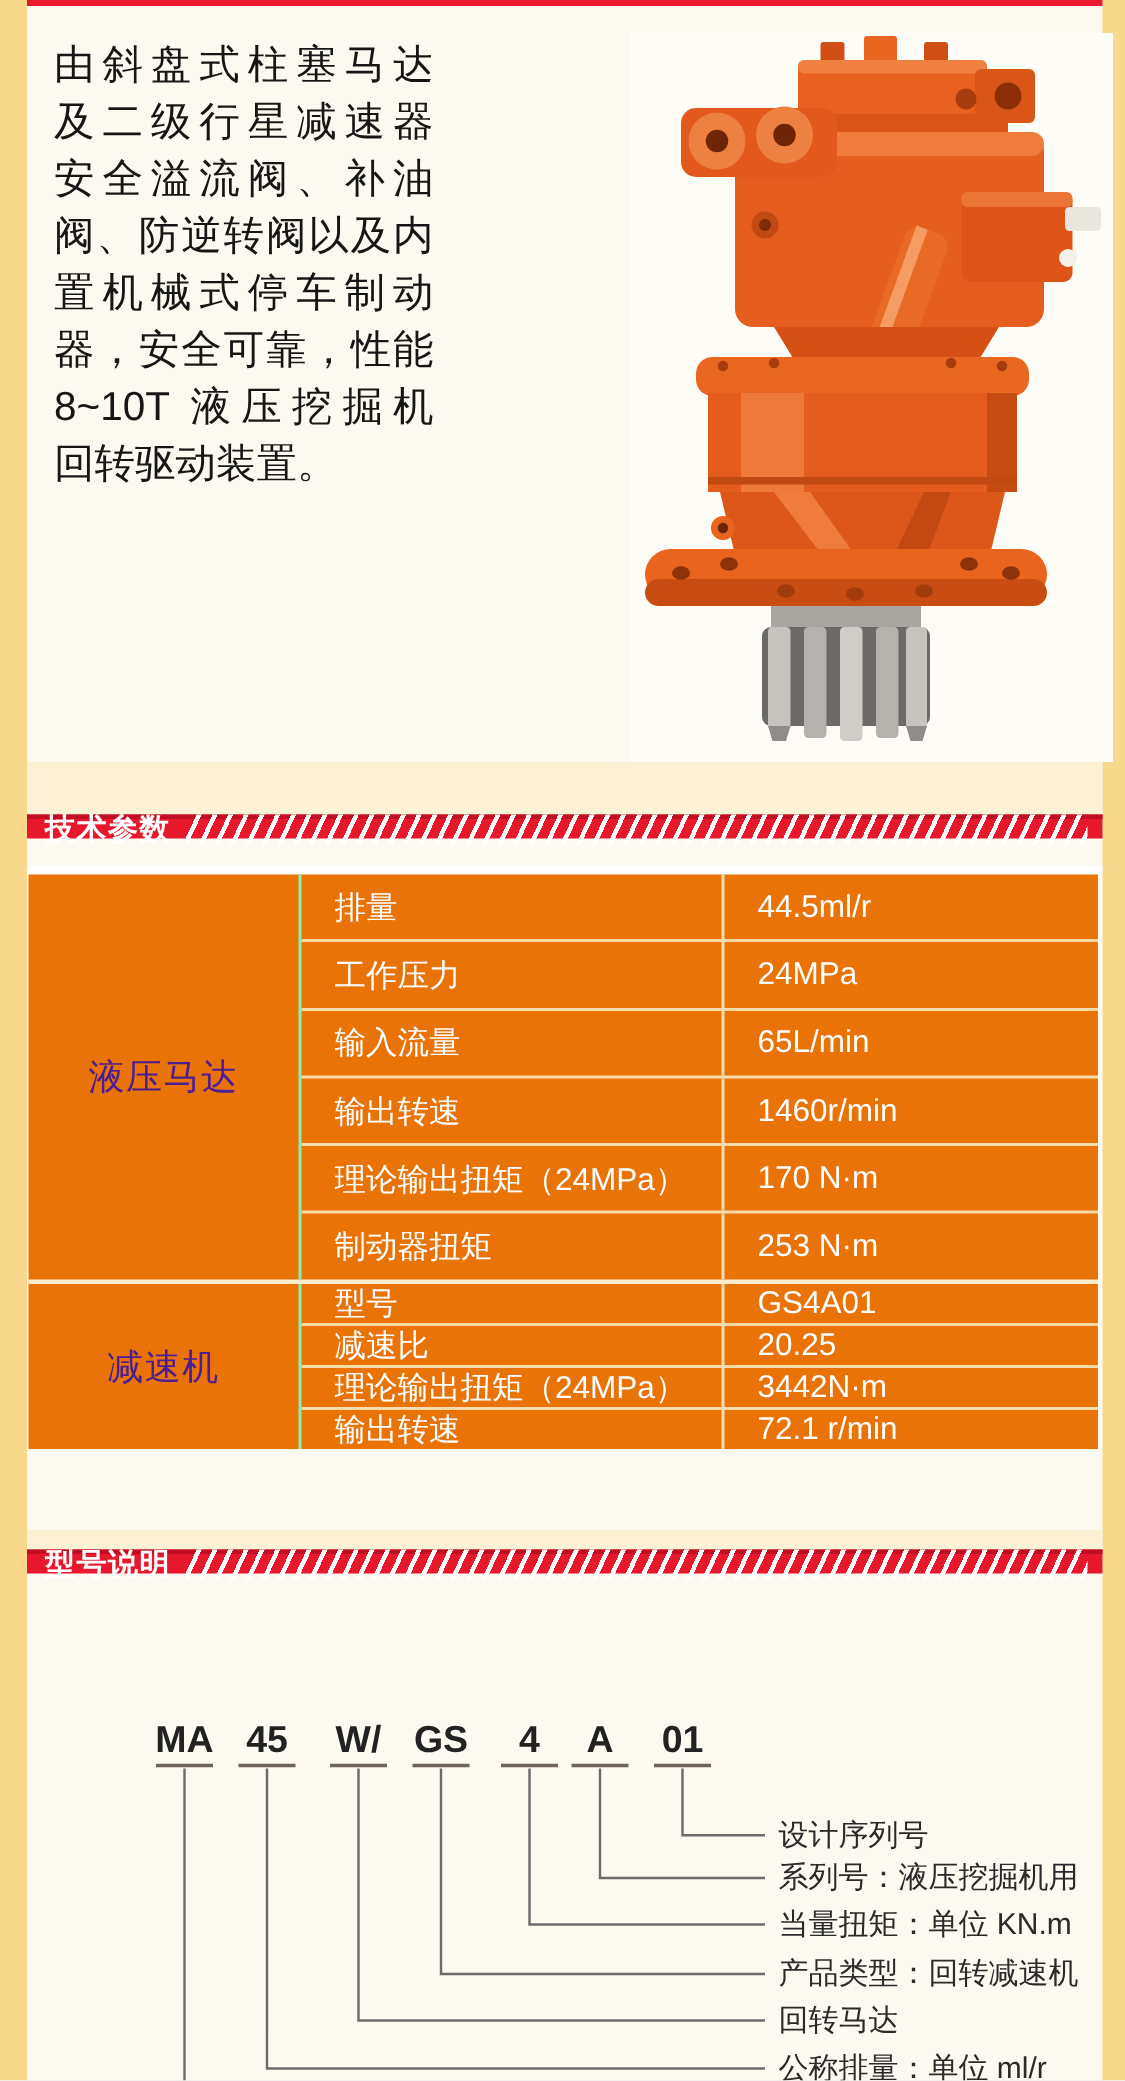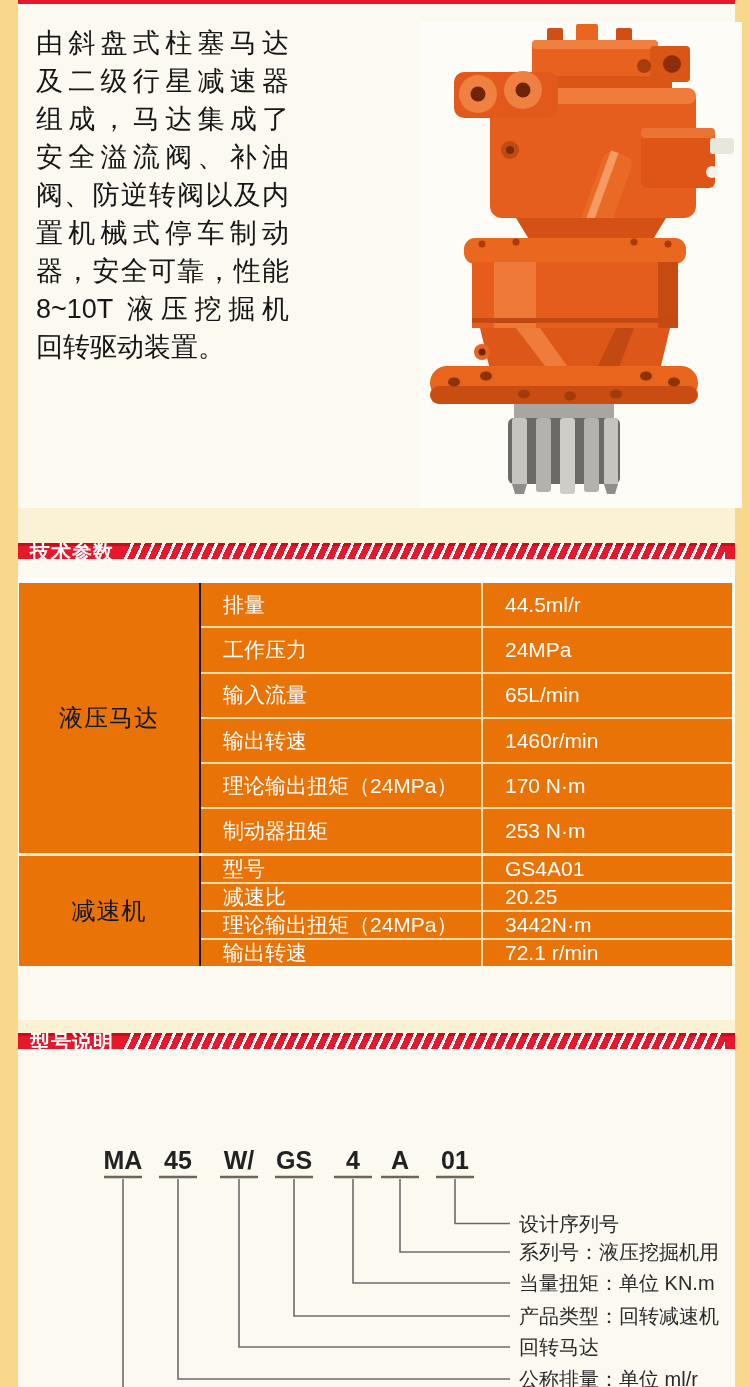--- a/index.html
+++ b/index.html
@@ -27,22 +27,22 @@
   .secbar .sl{flex:1;height:20px;margin-right:10px;
       background:repeating-linear-gradient(115deg,rgba(255,255,255,0) 0,rgba(255,255,255,0) 6.5px,#ffffff 6.5px,#ffffff 9.5px);}
   #bar1{top:543px;}
   #bar2{top:1033px;}
   .whitegap{position:absolute;left:18px;top:577px;width:717px;height:6px;background:#ffffff;}
 
   
   .spec{position:absolute;left:19px;top:583px;width:713px;background:#e97307;}
   .group{display:flex;}
   .group+.group{border-top:3px solid #fbeccb;}
-  .gl{width:180px;display:flex;align-items:center;justify-content:center;color:#0f172a;font-size:24px;letter-spacing:1px;}
-  .rows{flex:1;border-left:2px solid #0f172a;}
+  .gl{width:180px;display:flex;align-items:center;justify-content:center;color:#4c1d95;font-size:24px;letter-spacing:1px;}
+  .rows{flex:1;border-left:2px solid #86efac;}
   .row{display:flex;height:43.3px;}
   .group.g2 .row{height:26px;}
   .row+.row{border-top:2px solid #f7dba8;}
   .rn{width:280px;box-sizing:border-box;padding-left:22px;color:#fff;font-size:21px;display:flex;align-items:center;}
   .rv{flex:1;border-left:2px solid #f7dba8;box-sizing:border-box;padding-left:22px;color:#fff;font-size:21px;display:flex;align-items:center;}
 
   
   .diagram{position:absolute;left:0;top:1136px;width:666px;height:307px;margin-left:32px;}
   .seg{position:absolute;top:10px;width:76px;text-align:center;font-size:25px;font-weight:600;color:#222;}
   .dlabel{position:absolute;left:487px;font-size:20px;line-height:26px;color:#2a2a2a;white-space:nowrap;}
@@ -55,21 +55,20 @@
 
   <div class="strip"></div>
   <div class="strip right"></div>
   <div class="topline"></div>
   <div class="creamband" id="band1"></div>
   <div class="creamband" id="band2"></div>
 
   <div class="desc">
     <div class="desc-line">由斜盘式柱塞马达</div>
     <div class="desc-line">及二级行星减速器</div>
-    <div class="desc-line">组成，马达集成了</div>
     <div class="desc-line">安全溢流阀、补油</div>
     <div class="desc-line">阀、防逆转阀以及内</div>
     <div class="desc-line">置机械式停车制动</div>
     <div class="desc-line">器，安全可靠，性能</div>
     <div class="desc-line">8~10T 液压挖掘机</div>
     <div class="desc-line last">回转驱动装置。</div>
   </div>
 
   <div class="photo-wrap">
     <svg viewBox="0 0 322 486" width="322" height="486">

